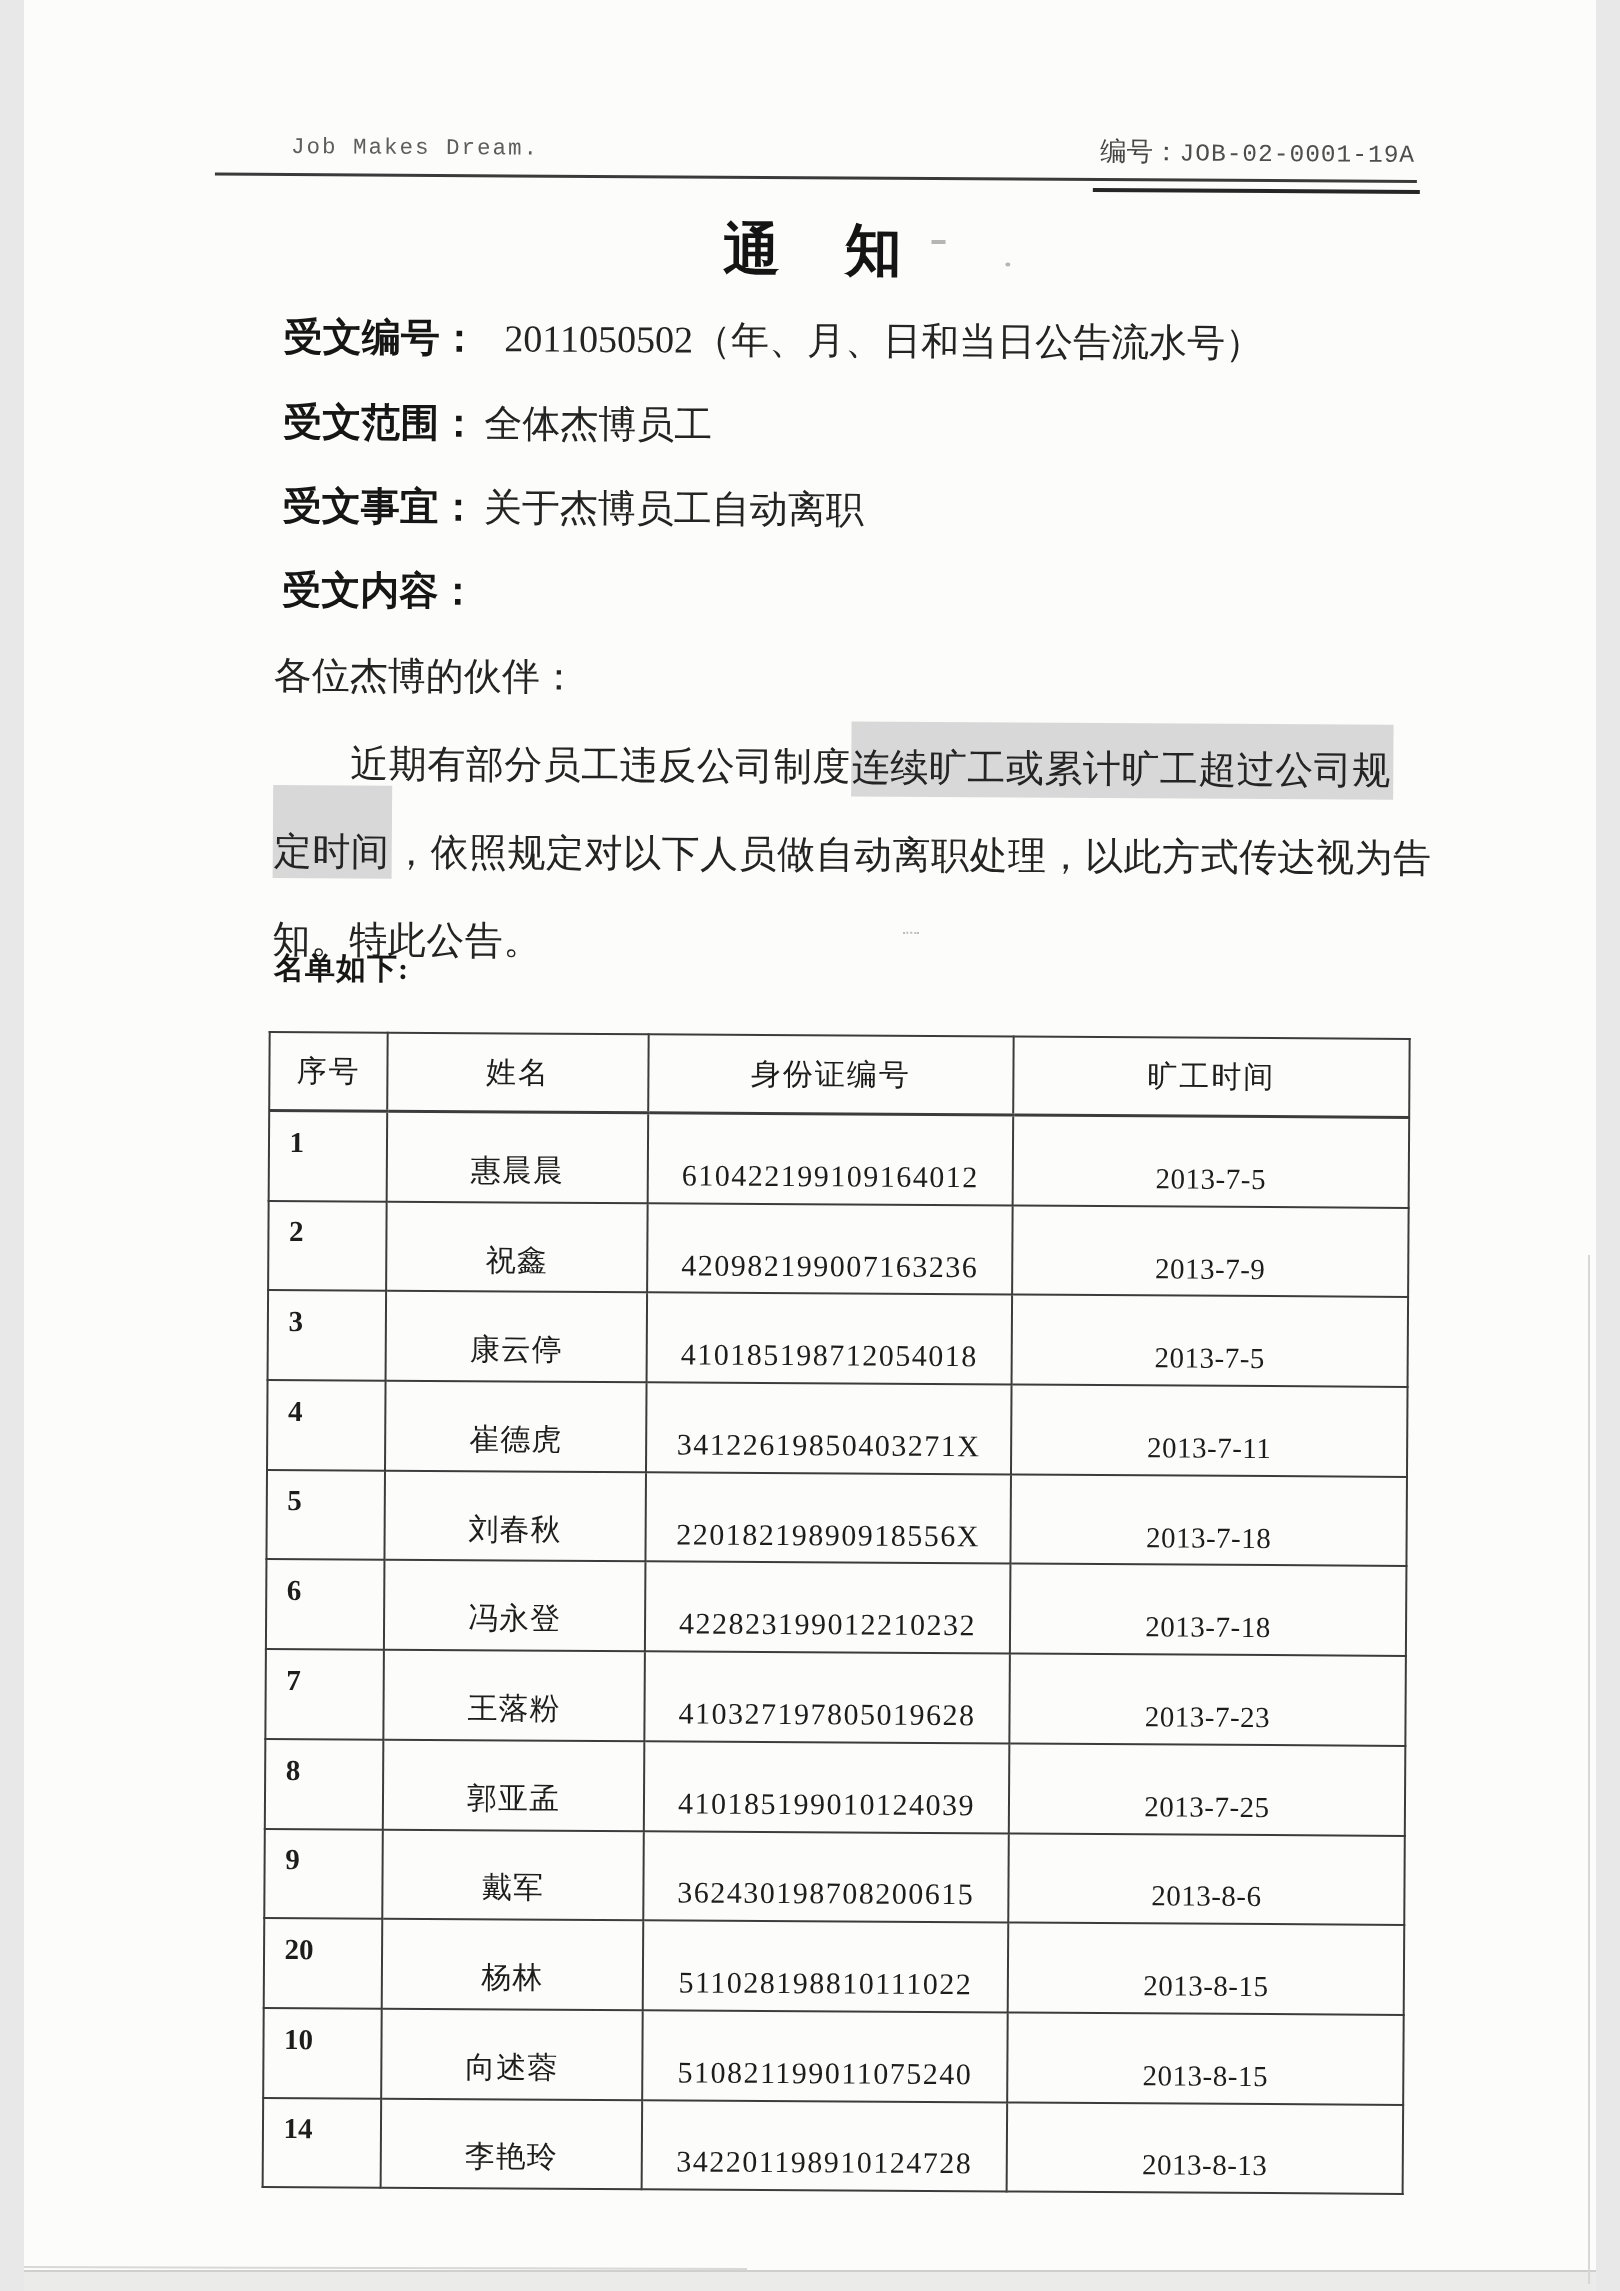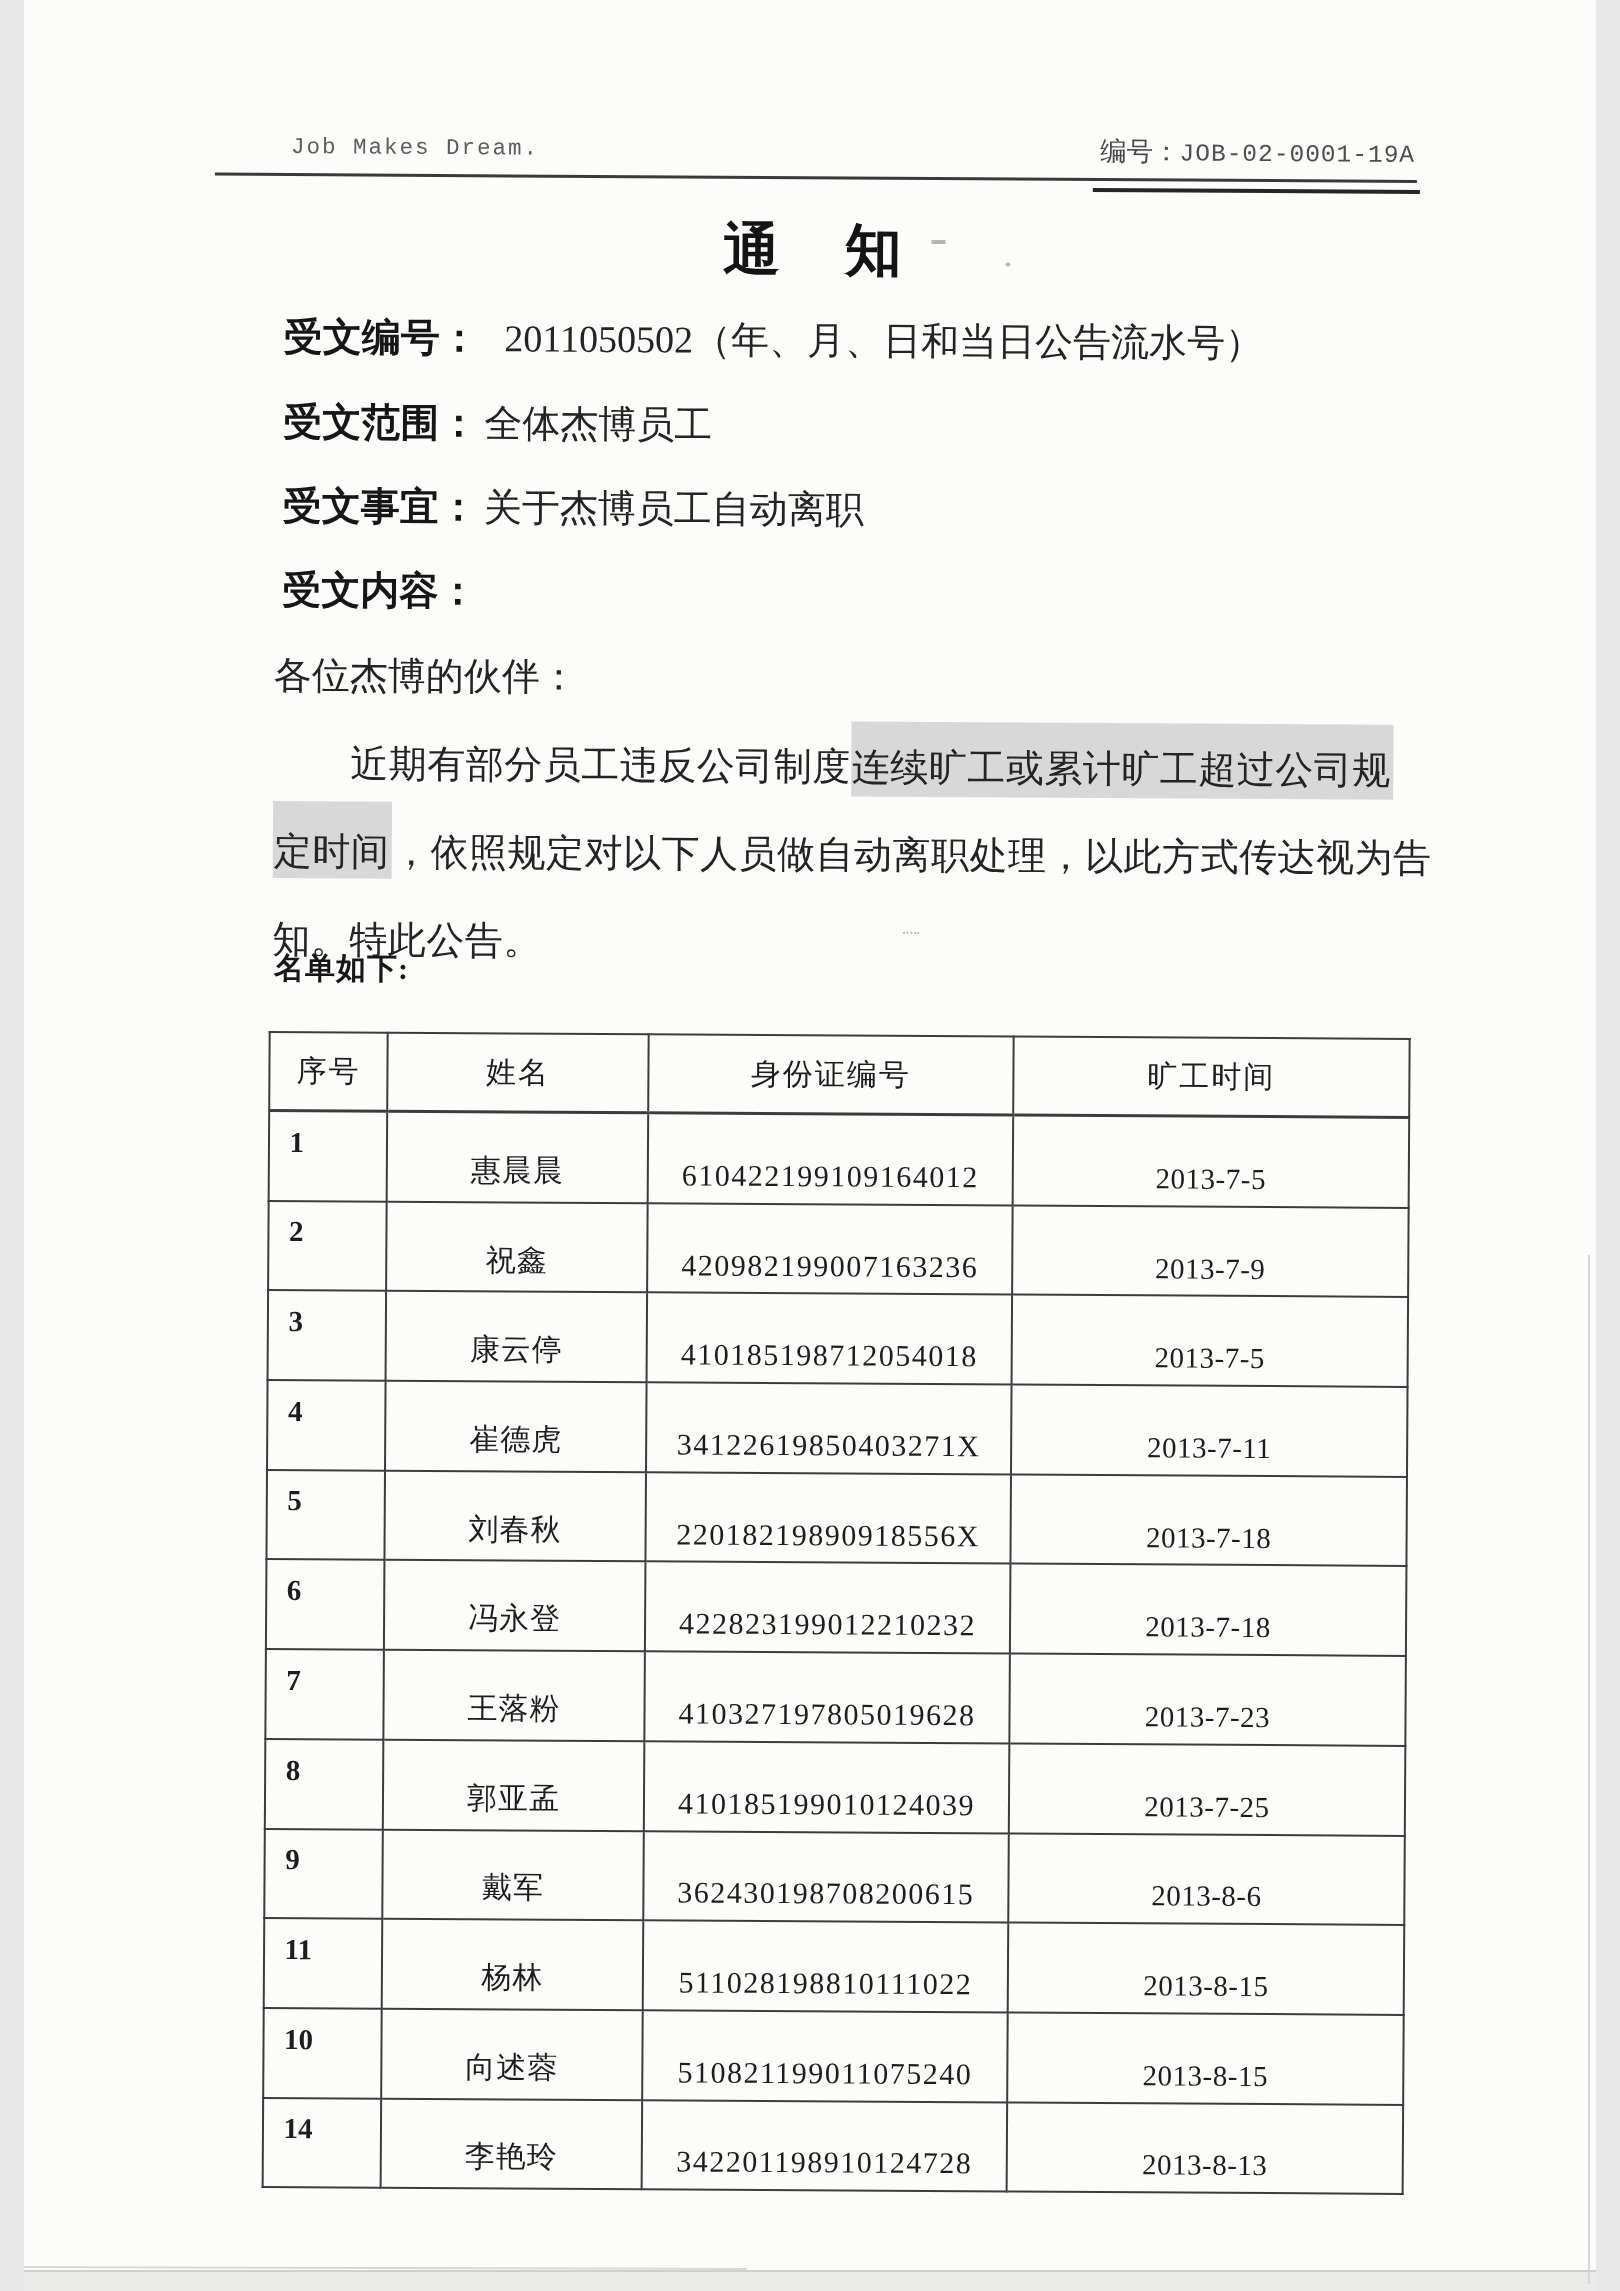--- a/index.html
+++ b/index.html
@@ -47,21 +47,21 @@
   .field{position:absolute;left:256px;line-height:1.1;white-space:nowrap;font-size:38px;color:#242424;}
   .field .lbl{font-weight:bold;font-size:39px;color:#161616;}
   .f0{top:316px;} .f1{top:401px;} .f2{top:485px;} .f3{top:569px;}
   .f0 .val{margin-left:25.5px;} .f1 .val,.f2 .val{margin-left:5.9px;}
   
   .salutation{position:absolute;left:248px;top:655px;font-size:38px;line-height:1.1;color:#242424;}
   .para{position:absolute;left:248px;font-size:38px;line-height:1.1;letter-spacing:0.5px;white-space:nowrap;color:#242424;}
   .p1{top:743px;} .p2{top:831px;} .p3{top:919px;}
   .indent{display:inline-block;width:77px;}
   .hl{background:#d8d8d8;padding:24.5px 2.9px 8.8px 1px;}
-  .p2 .hl{padding-top:29px;padding-bottom:5.9px;}
+  .p2 .hl{padding-top:45px;padding-bottom:5.9px;}
   .list-label{position:absolute;left:250px;top:948px;font-size:30px;font-weight:bold;letter-spacing:1px;color:#161616;}
   
   .roster{
     position:absolute;left:245px;top:1031px;
     width:1139px;border-collapse:collapse;table-layout:fixed;
     font-size:30px;color:#1d1d1d;
   }
   .roster,.roster th,.roster td{border:2px solid #3c3c3c;}
   .roster{border-width:2.9px;}
   .roster th,.roster td{border-top-width:2.9px;}
@@ -189,21 +189,21 @@
             <td class="c2">410185199010124039</td>
             <td class="c3">2013-7-25</td>
           </tr>
           <tr>
             <td class="c0">9</td>
             <td class="c1">戴军</td>
             <td class="c2">362430198708200615</td>
             <td class="c3">2013-8-6</td>
           </tr>
           <tr>
-            <td class="c0">11</td>
+            <td class="c0">20</td>
             <td class="c1">杨林</td>
             <td class="c2">511028198810111022</td>
             <td class="c3">2013-8-15</td>
           </tr>
           <tr>
             <td class="c0">10</td>
             <td class="c1">向述蓉</td>
             <td class="c2">510821199011075240</td>
             <td class="c3">2013-8-15</td>
           </tr>

